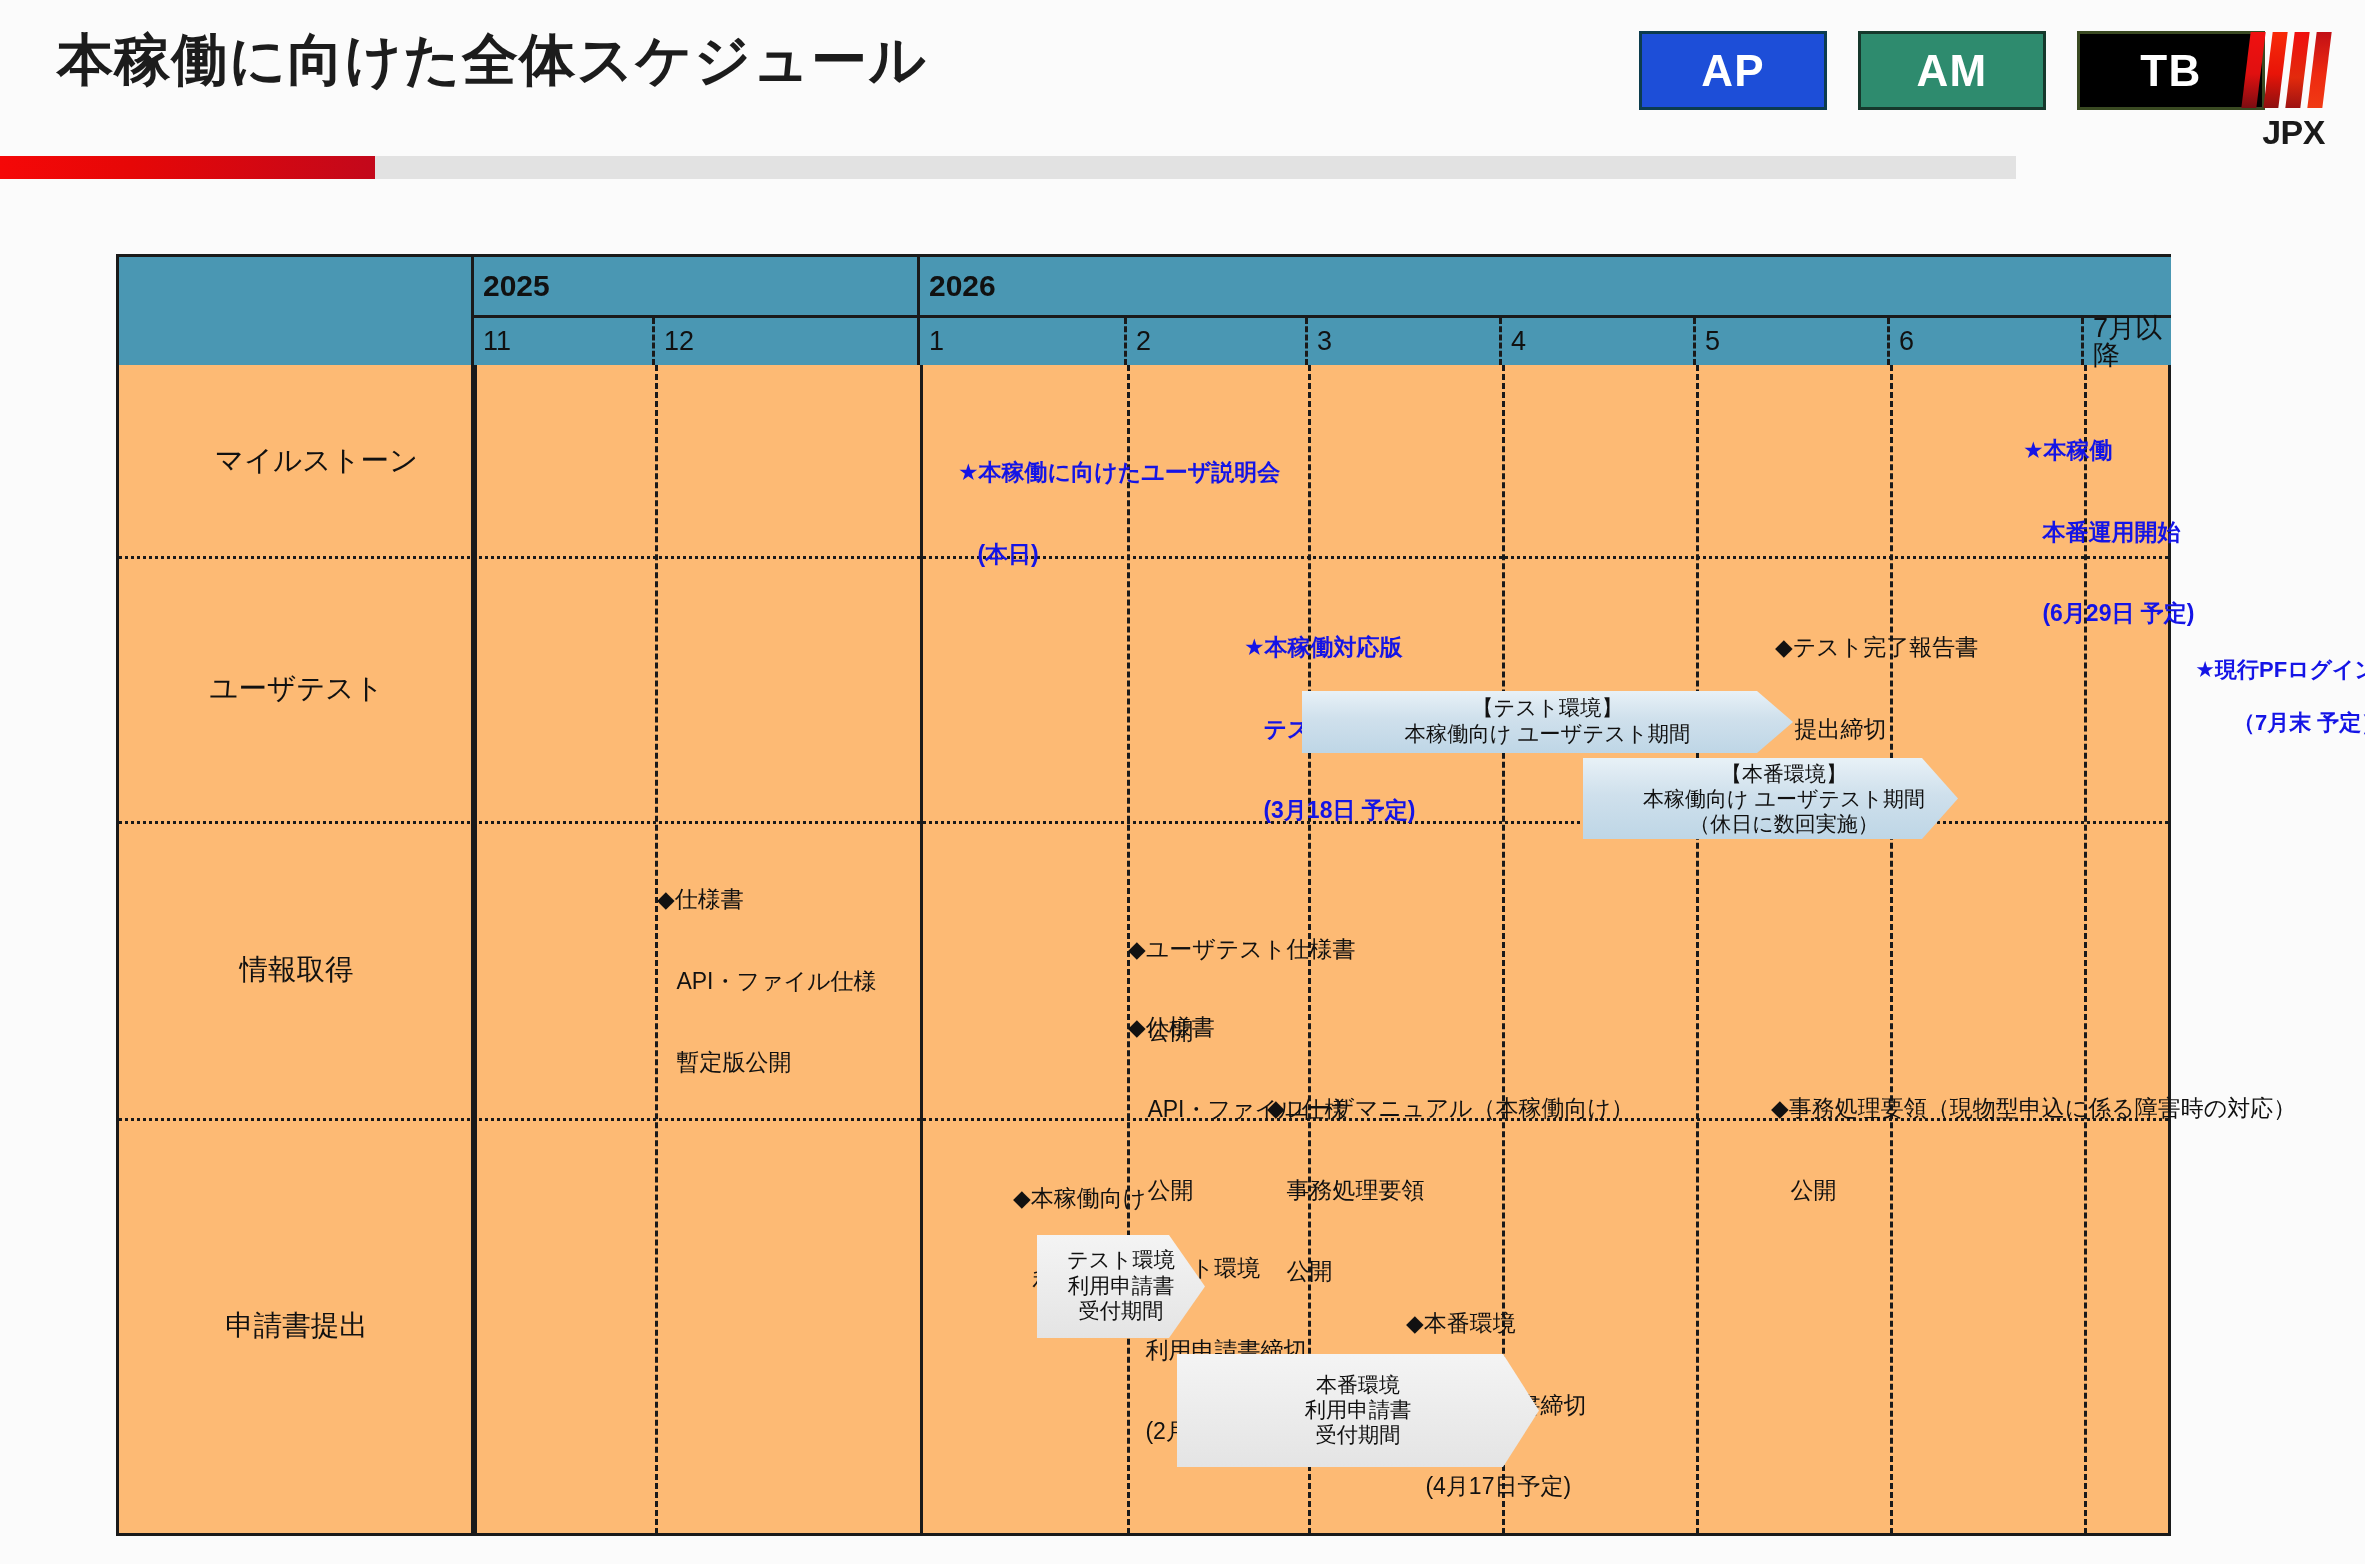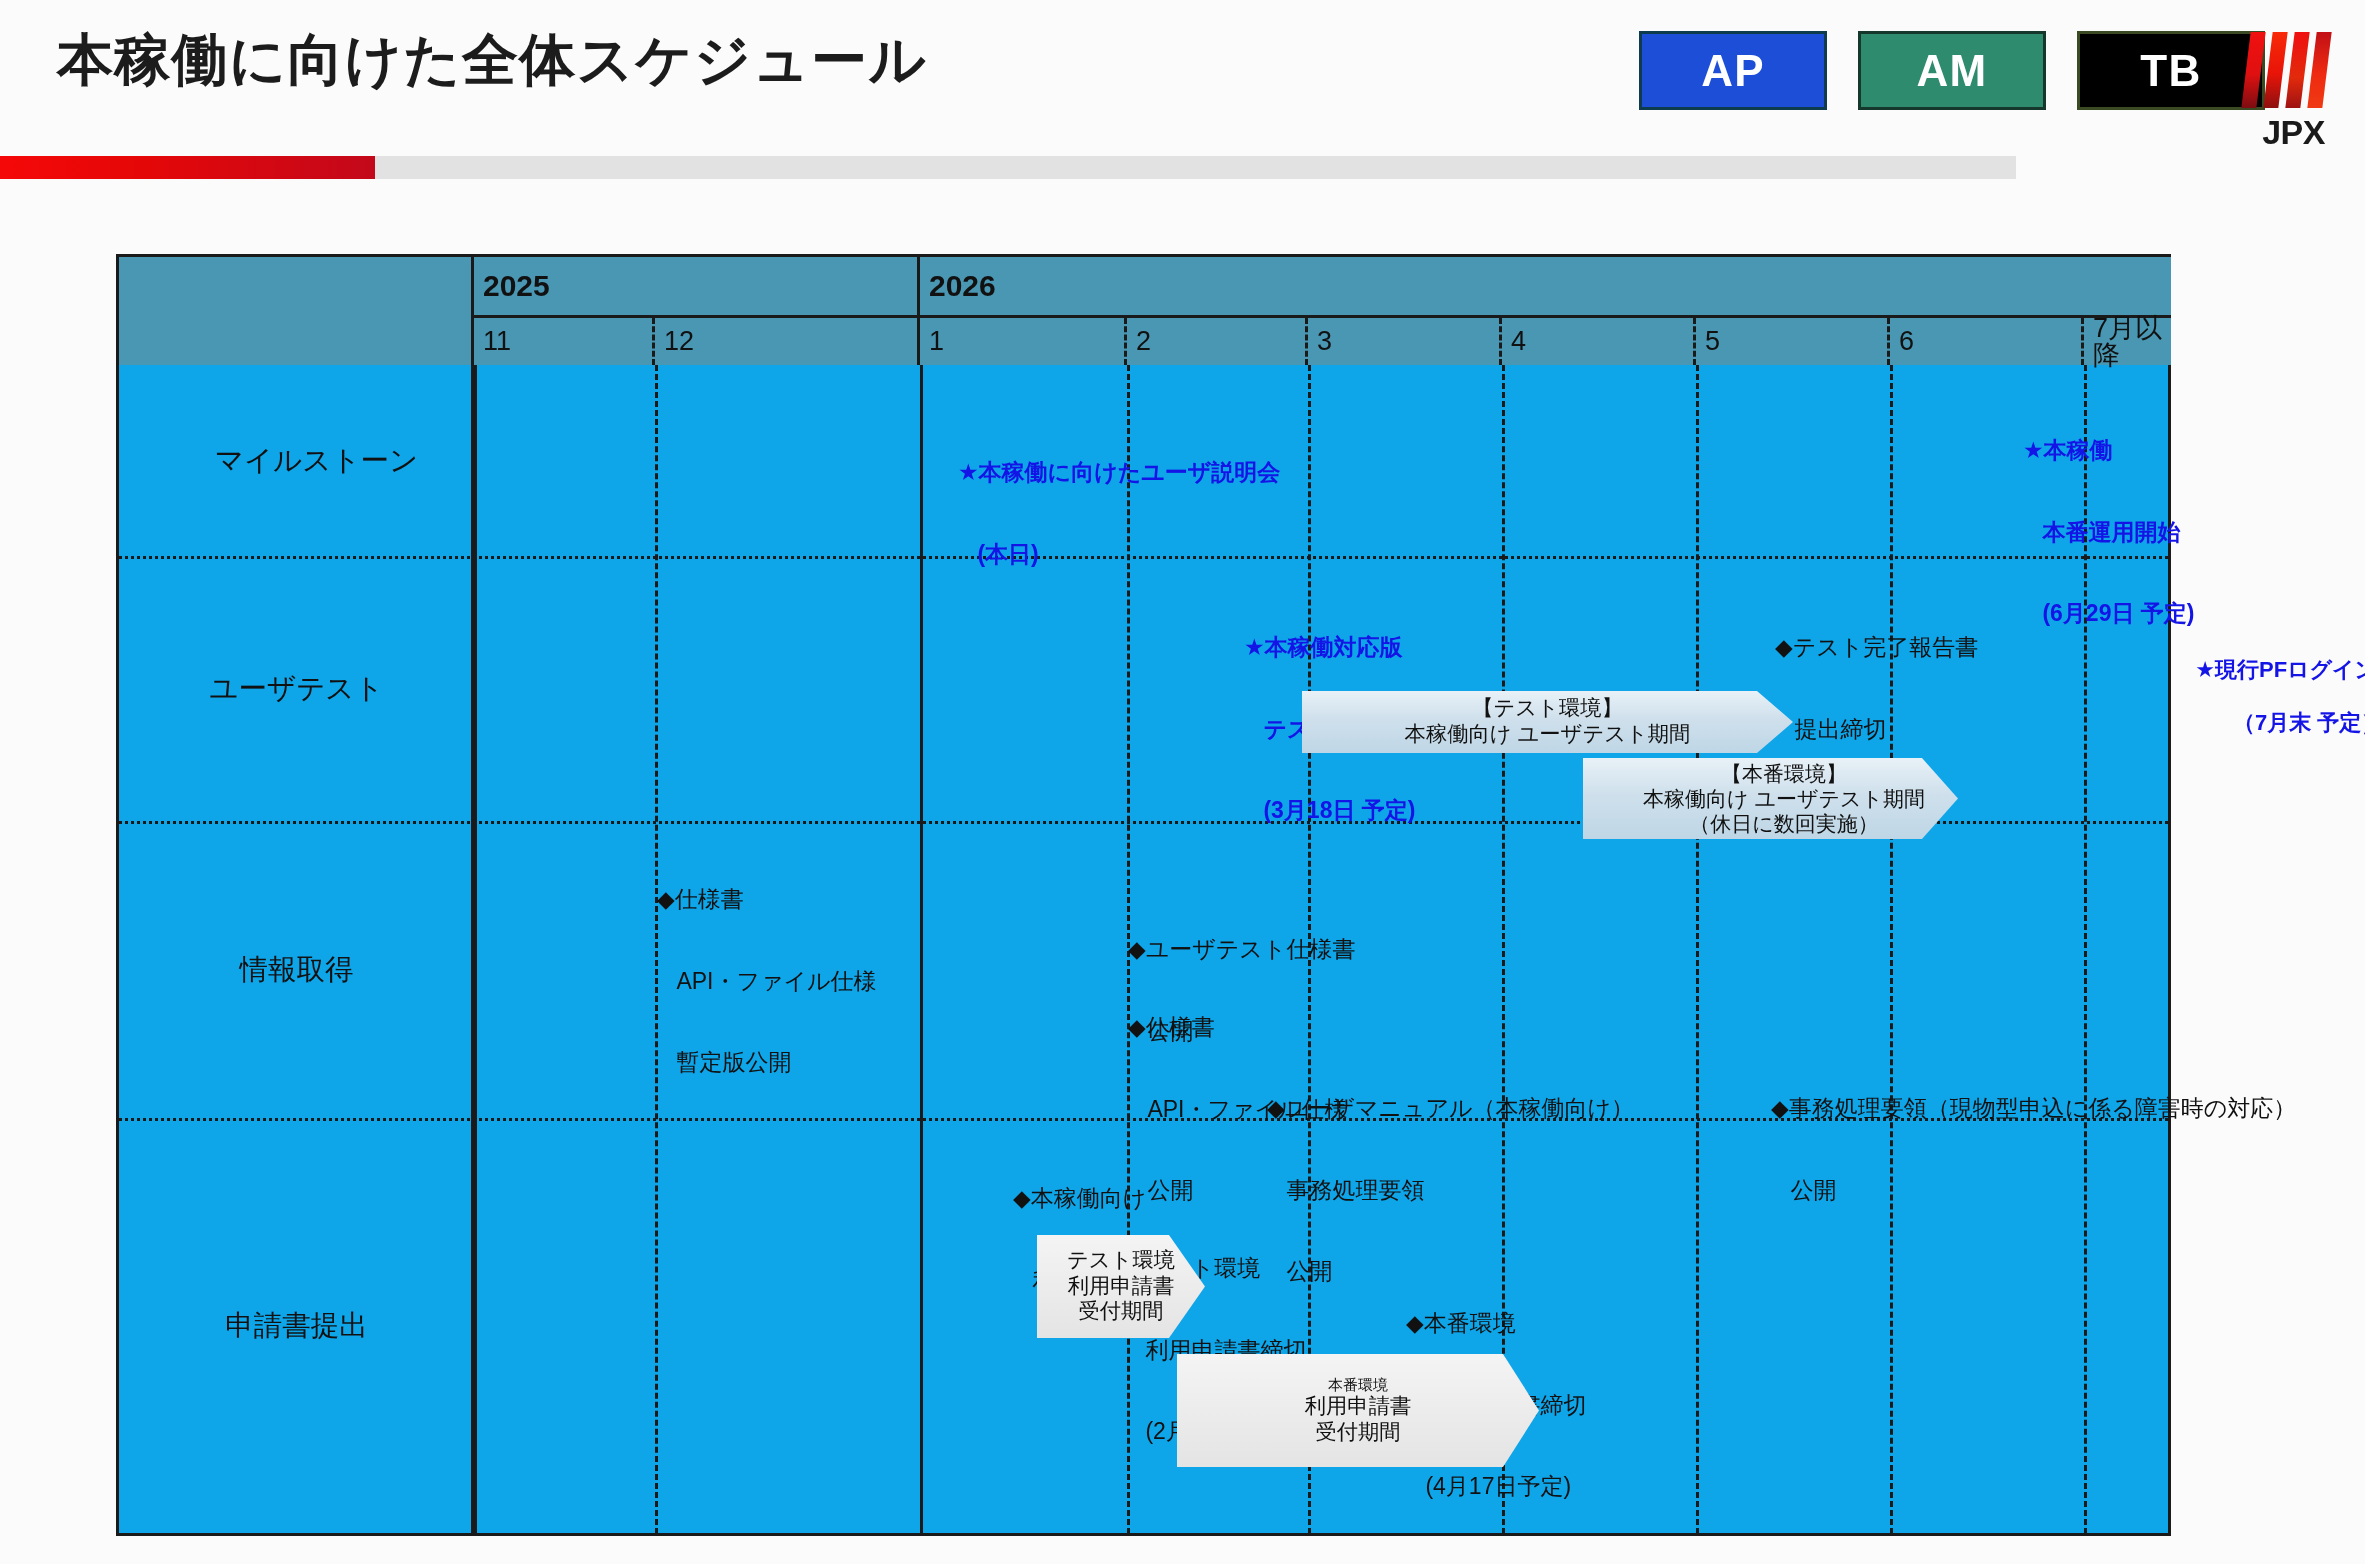--- a/index.html
+++ b/index.html
@@ -30,21 +30,21 @@
   
   #jpx-logo{position:absolute;left:2245px;top:32px;width:97px;height:123px;}
   #jpx-mark{position:relative;width:97px;height:81px;}
   #jpx-mark i{position:absolute;top:0;width:15px;height:76px;display:block;
      transform:skewX(-7deg);}
   #jpx-word{font-size:34px;font-weight:bold;color:#1a1a1a;text-align:center;
      letter-spacing:-0.6px;line-height:39px;}
   
   #schedule-table{
     position:absolute;left:116px;top:254px;width:2055px;height:1282px;
-    border:3.2px solid #1a1a1a;box-sizing:border-box;background:#0ea5e9;
+    border:3.2px solid #1a1a1a;box-sizing:border-box;background:#fdba74;
   }
   
   #head-year{position:absolute;left:0;top:0;width:100%;height:61px;}
   #head-month{position:absolute;left:0;top:61px;width:100%;height:47px;}
   .hdr-cell{position:absolute;top:0;height:100%;background:#4a97b3;box-sizing:border-box;
      display:flex;align-items:center;}
   .hdr-label{font-size:30px;font-weight:bold;color:#111;padding-left:9px;line-height:1;}
   .hdr-month{font-size:27px;color:#111;padding-left:9px;line-height:1;}
   #head-corner{position:absolute;left:0;top:0;width:355px;height:108px;background:#4a97b3;
      border-right:3.2px solid #1a1a1a;box-sizing:border-box;}
@@ -248,21 +248,21 @@
       <span class="sub">(4月17日予定)</span>
     </div>
 
     <div class="chev chev-gray" style="left:918px;top:870px;width:168px;height:103px;">
       <span style="font-size:21.3px;">テスト環境</span>
       <span style="font-size:21.3px;">利用申請書</span>
       <span style="font-size:21.3px;">受付期間</span>
     </div>
 
     <div class="chev chev-gray" style="left:1058px;top:989px;width:362px;height:113px;">
-      <span style="font-size:15px;text-align:right;">本番環境</span>
+      <span style="font-size:21px;text-align:right;">本番環境</span>
       <span style="font-size:21.3px;">利用申請書</span>
       <span style="font-size:21.3px;">受付期間</span>
     </div>
 
   </div>
 </div>
 
 <div id="outside-note" style="left:2183px;top:631px;">
   <span>★現行PFログイン不可</span><br>
   <span>（7月末 予定）</span>

